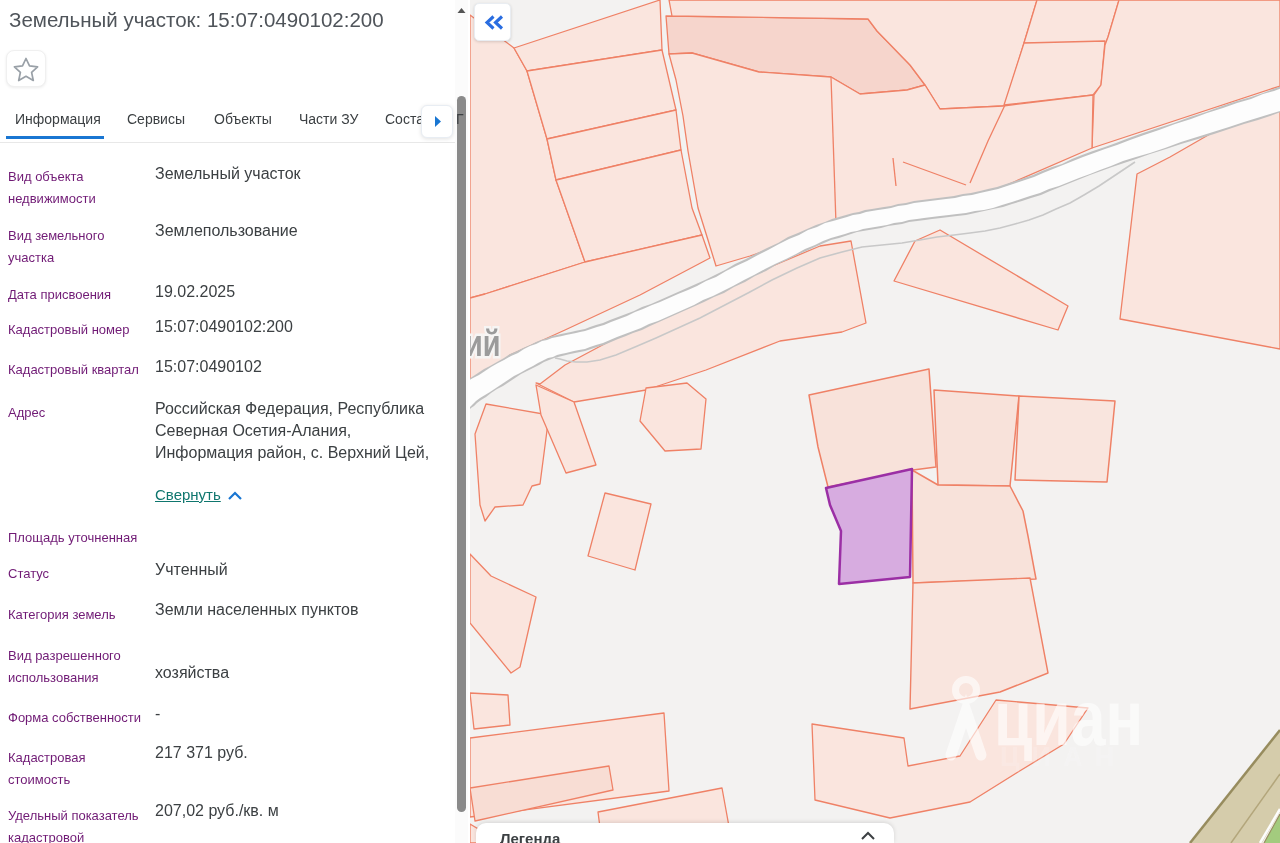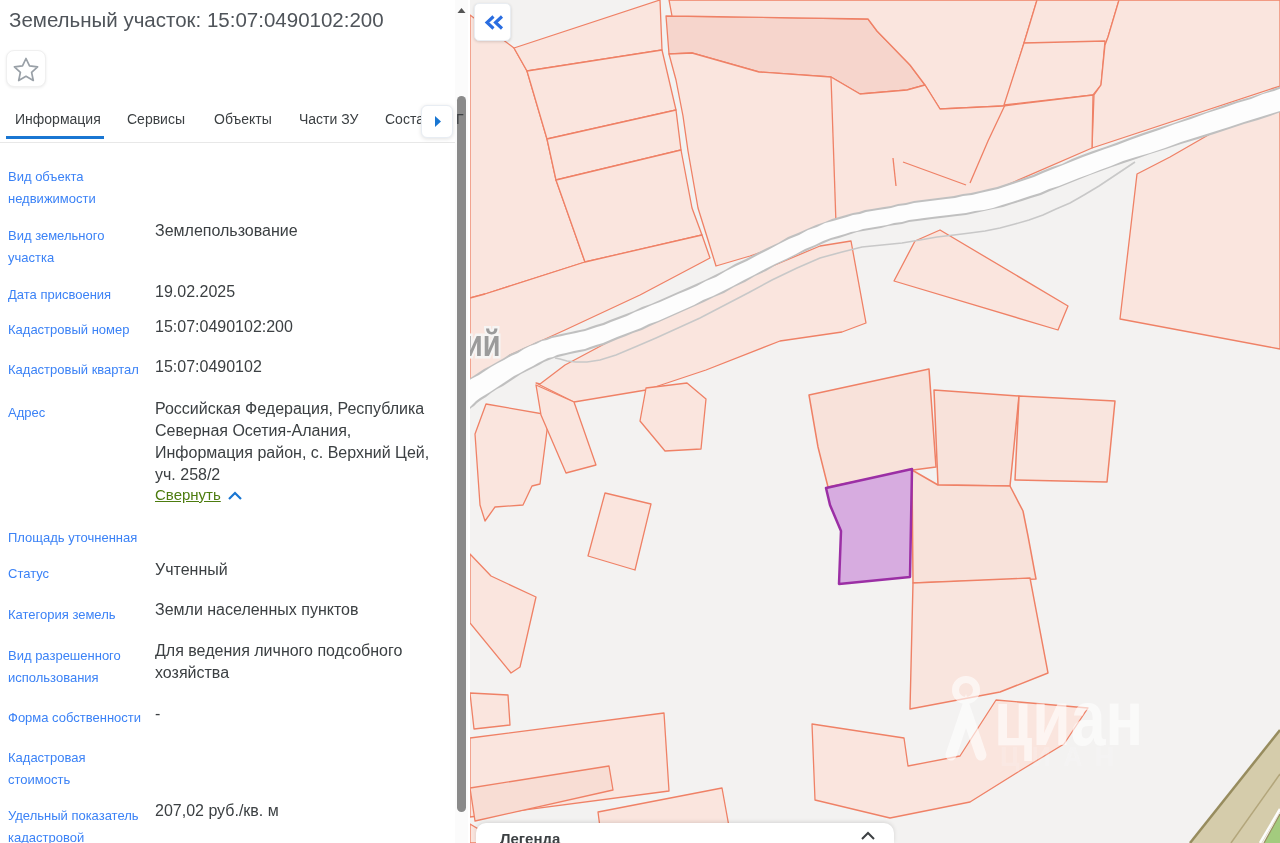--- a/index.html
+++ b/index.html
@@ -4,23 +4,23 @@
 <style>
 * { margin:0; padding:0; box-sizing:border-box; }
 html,body { width:1280px; height:843px; overflow:hidden; font-family:"Liberation Sans", sans-serif; background:#fff; }
 #panel { position:absolute; left:0; top:0; width:455px; height:843px; background:#fff; overflow:hidden; }
 #title { position:absolute; left:9px; top:8px; font-size:20.5px; color:#4f545a; }
 #starbox { position:absolute; left:6px; top:50px; width:40px; height:37px; background:#fff; border:1px solid #f0f0f0; border-radius:8px; box-shadow:0 1px 3px rgba(0,0,0,0.08); }
 .tab { position:absolute; top:111px; font-size:14px; color:#3c4043; white-space:nowrap; }
 #tabline { position:absolute; left:0; top:142px; width:470px; height:1px; background:#e8e8e8; }
 #tabul { position:absolute; left:6px; top:136px; width:98px; height:3px; background:#1976d2; }
 #arrbtn { position:absolute; left:421px; top:105px; width:32px; height:33px; background:#fff; border:1px solid #e8edf3; border-radius:6px; box-shadow:0 1px 4px rgba(0,0,0,0.12); }
-.lb { position:absolute; left:8px; width:142px; font-size:13px; color:#3b82f6; }
+.lb { position:absolute; left:8px; width:142px; font-size:13px; color:#701a75; }
 .vl { position:absolute; left:155px; width:290px; font-size:16px; color:#3c4043; }
-#collapse { position:absolute; left:155px; top:486px; font-size:15px; color:#4d7c0f; text-decoration:underline; }
+#collapse { position:absolute; left:155px; top:486px; font-size:15px; color:#0f766e; text-decoration:underline; }
 #scroll { position:absolute; left:455px; top:0; width:13px; height:843px; background:#fbfbfb; }
 #thumb { position:absolute; left:2px; top:96px; width:9px; height:716px; background:#8a8a8a; border-radius:5px; }
 #mapwrap { position:absolute; left:470px; top:0; width:810px; height:748px; }
 #backbtn { position:absolute; left:474px; top:3px; width:37px; height:38px; background:#fff; border:1px solid #e9edf2; border-radius:5px; box-shadow:0 1px 3px rgba(0,0,0,0.15); }
 #legend { position:absolute; left:476px; top:823px; width:418px; height:20px; background:#fff; border-radius:10px 10px 0 0; box-shadow:0 -1px 4px rgba(0,0,0,0.12);padding-left:39px; }
 #legend span { position:absolute; left:24px; top:7px; font-size:15px; font-weight:bold; color:#3c4043; }
 </style>
 </head>
 <body>
 <div id="mapwrap">
@@ -92,47 +92,47 @@
 </div>
 <span class="tab" style="left:15px">Информация</span>
 <span class="tab" style="left:127px">Сервисы</span>
 <span class="tab" style="left:214px">Объекты</span>
 <span class="tab" style="left:299px">Части ЗУ</span>
 <span class="tab" style="left:385px">Состав ЕЗ</span>
 <div id="tabline"></div>
 <div id="tabul"></div>
 <div class="lb" style="top:169px">Вид объекта</div>
 <div class="lb" style="top:191px">недвижимости</div>
+<div class="vl" style="top:165px">Земельный участок</div>
 <div class="lb" style="top:228px">Вид земельного</div>
 <div class="lb" style="top:250px">участка</div>
 <div class="vl" style="top:222px">Землепользование</div>
 <div class="lb" style="top:287px">Дата присвоения</div>
 <div class="vl" style="top:283px">19.02.2025</div>
 <div class="lb" style="top:322px">Кадастровый номер</div>
 <div class="vl" style="top:318px">15:07:0490102:200</div>
 <div class="lb" style="top:362px">Кадастровый квартал</div>
 <div class="vl" style="top:358px">15:07:0490102</div>
 <div class="lb" style="top:405px">Адрес</div>
 <div class="vl" style="top:400px">Российская Федерация, Республика</div>
 <div class="vl" style="top:422px">Северная Осетия-Алания,</div>
 <div class="vl" style="top:444px">Информация район, с. Верхний Цей,</div>
-<div class="vl" style="top:466px">уч. 258/2</div>
 <div class="lb" style="top:530px">Площадь уточненная</div>
 <div class="lb" style="top:566px">Статус</div>
 <div class="vl" style="top:561px">Учтенный</div>
 <div class="lb" style="top:607px">Категория земель</div>
 <div class="vl" style="top:601px">Земли населенных пунктов</div>
 <div class="lb" style="top:648px">Вид разрешенного</div>
 <div class="lb" style="top:670px">использования</div>
-<div class="vl" style="top:642px">Для ведения личного подсобного</div>
 <div class="vl" style="top:664px">хозяйства</div>
 <div class="lb" style="top:710px">Форма собственности</div>
 <div class="vl" style="top:705px">-</div>
 <div class="lb" style="top:750px">Кадастровая</div>
 <div class="lb" style="top:772px">стоимость</div>
+<div class="vl" style="top:744px">217 371 руб.</div>
 <div class="lb" style="top:808px">Удельный показатель</div>
 <div class="lb" style="top:830px">кадастровой</div>
 <div class="vl" style="top:802px">207,02 руб./кв. м</div>
 <div id="collapse">Свернуть</div>
 <svg style="position:absolute;left:227px;top:490px" width="16" height="12" viewBox="0 0 16 12">
       <path d="M 2 9 L 8 3 L 14 9" fill="none" stroke="#1976d2" stroke-width="2.2"></path>
     </svg>
 <div id="arrbtn"><svg width="30" height="31" viewBox="0 0 30 31">
         <path d="M 13 10 L 19 15.5 L 13 21 Z" fill="#1976d2"></path>
       </svg></div>

